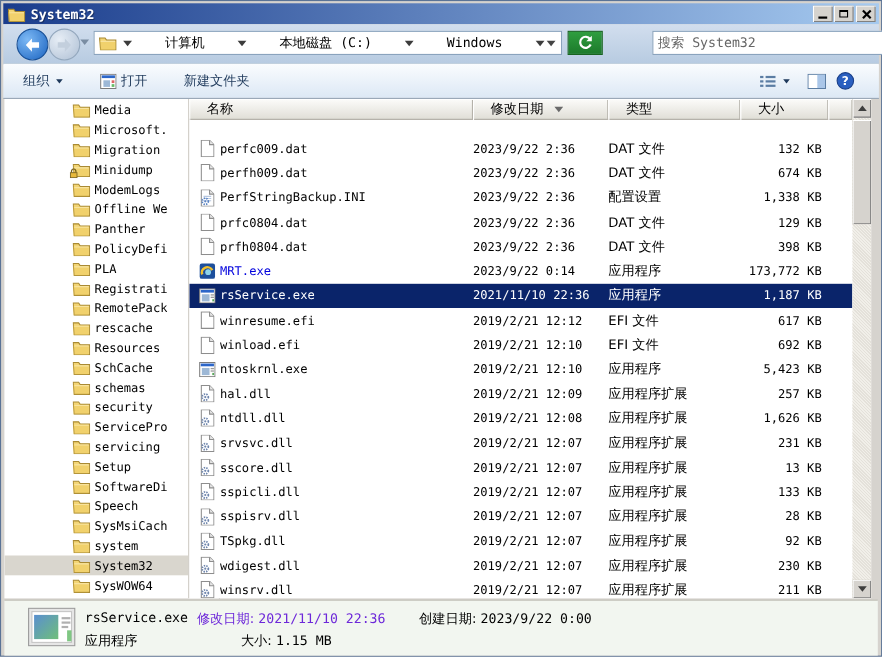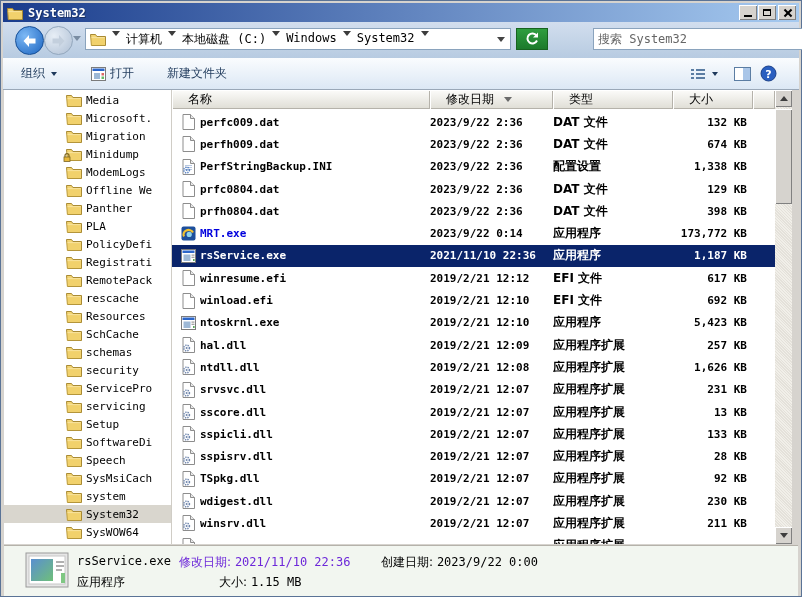--- a/index.html
+++ b/index.html
@@ -28,22 +28,22 @@
     background:linear-gradient(#d2deee,#b7cbe1);border-bottom:1px solid #8ea4bc;}
   .navback,.navfwd{position:absolute;top:4px;width:27px;height:27px;border-radius:50%;
     display:flex;align-items:center;justify-content:center;cursor:pointer;}
   .navback{left:12px;background:radial-gradient(circle at 9px 9px,#7db9f5,#1a63c0);border:1px solid #174f96;}
   .navfwd{left:41px;background:radial-gradient(circle at 9px 9px,#e7eef6,#aebfd4);border:1px solid #93a7bd;}
   .navdrop{position:absolute;left:70px;top:14px;width:0;height:0;cursor:pointer;
     border-left:4px solid transparent;border-right:4px solid transparent;border-top:5px solid #7a8da3;}
   .crumbbox{position:absolute;left:82px;top:6px;width:426px;height:22px;background:#fff;
     border:1px solid #8aa3bd;display:flex;align-items:center;box-sizing:border-box;cursor:pointer;}
   .crumbbox .icn{margin-left:4px;display:inline-flex;}
-  .crumbs{display:flex;font-size:12px;color:#000;white-space:nowrap;overflow:hidden;
-    font-family:"DejaVu Sans Mono","DejaVu Sans",sans-serif;}
+  .crumbs{display:flex;align-items:center;font-size:12px;color:#000;white-space:nowrap;overflow:hidden;
+    font-family:"DejaVu Sans Mono","DejaVu Sans",sans-serif;gap:24px;}
   .sep{width:0;height:0;border-left:4px solid transparent;border-right:4px solid transparent;
     border-top:5px solid #3c3c3c;margin:0 6px;}
   .crumb{cursor:pointer;}
   .addr-drop{position:absolute;right:5px;top:8px;width:0;height:0;cursor:pointer;
     border-left:4px solid transparent;border-right:4px solid transparent;border-top:5px solid #444;}
   .refresh{position:absolute;left:513px;top:6px;width:32px;height:22px;cursor:pointer;
     background:linear-gradient(var(--refresh-green,#2f9e3f),#1c7a2b);border:1px solid #17631f;
     display:flex;align-items:center;justify-content:center;box-sizing:border-box;}
   .search{position:absolute;left:550px;top:6px;width:264px;height:22px;background:#fff;
     border:1px solid #8aa3bd;box-sizing:border-box;display:flex;align-items:center;margin-left:40px;}
@@ -93,21 +93,21 @@
 
   
   .filelist{position:absolute;left:170px;top:89px;width:620px;height:454px;background:#fff;overflow:hidden;
     border-left:1px solid #d0cdc6;}
   .lheader{position:absolute;left:0;top:0;right:17px;height:19px;display:flex;}
   .hcell{height:19px;box-sizing:border-box;display:flex;align-items:center;font-size:12px;color:#000;
     background:linear-gradient(#fcfcfa,#dfddd5);padding-left:16px;
     box-shadow:inset 1px 1px 0 #ffffff, inset -1px -1px 0 #b5b2aa;cursor:pointer;}
   .sortarrow{width:0;height:0;border-left:4px solid transparent;border-right:4px solid transparent;
     border-top:5px solid #6a6a6a;margin-left:10px;}
-  .rows{position:absolute;left:0;top:21px;right:17px;height:433px;overflow:hidden;font-weight:bold;}
+  .rows{position:absolute;left:0;top:34px;right:17px;height:433px;overflow:hidden;}
   .frow{height:22.3px;display:flex;align-items:center;cursor:pointer;}
   .frow.sel{background:var(--selection,#0a246a);}
   .frow.sel .fname,.frow.sel .cell{color:#fff;}
   .cell{box-sizing:border-box;white-space:nowrap;overflow:hidden;color:#000;}
   .c-name{width:258px;display:flex;align-items:center;padding-left:8px;}
   .ficon{display:inline-flex;flex:none;width:16px;justify-content:center;}
   .fname{margin-left:4px;font-size:11px;font-family:"DejaVu Sans Mono","DejaVu Sans",sans-serif;}
   .fname.blue{color:var(--mrt-blue,#0000dd);}
   .c-date{width:123px;font-size:11px;font-family:"DejaVu Sans Mono","DejaVu Sans",sans-serif;}
   .c-type{width:120px;font-size:12px;}
@@ -332,32 +332,32 @@
   </div>
 
   <div class="titem">
     <span class="ticon">
             <svg width="16" height="14" viewBox="0 0 16 14">
               <path d="M0.5 2.5 h5 l1.4 2 h8.6 v9 h-14 z" fill="#f3d574" stroke="#a98a33"></path>
               <path d="M1.5 5.6 h13" stroke="#fdf0c0" fill="none"></path>
               <path d="M0.5 5 h14 v8.5 h-14 z" fill="#efca5f" opacity="0.35"></path>
             </svg>
           </span>
+    <span class="tlabel">PolicyDefi</span>
+  </div>
+
+  <div class="titem">
+    <span class="ticon">
+            <svg width="16" height="14" viewBox="0 0 16 14">
+              <path d="M0.5 2.5 h5 l1.4 2 h8.6 v9 h-14 z" fill="#f3d574" stroke="#a98a33"></path>
+              <path d="M1.5 5.6 h13" stroke="#fdf0c0" fill="none"></path>
+              <path d="M0.5 5 h14 v8.5 h-14 z" fill="#efca5f" opacity="0.35"></path>
+            </svg>
+          </span>
     <span class="tlabel">PLA</span>
-  </div>
-
-  <div class="titem">
-    <span class="ticon">
-            <svg width="16" height="14" viewBox="0 0 16 14">
-              <path d="M0.5 2.5 h5 l1.4 2 h8.6 v9 h-14 z" fill="#f3d574" stroke="#a98a33"></path>
-              <path d="M1.5 5.6 h13" stroke="#fdf0c0" fill="none"></path>
-              <path d="M0.5 5 h14 v8.5 h-14 z" fill="#efca5f" opacity="0.35"></path>
-            </svg>
-          </span>
-    <span class="tlabel">PolicyDefi</span>
   </div>
 
   <div class="titem">
     <span class="ticon">
             <svg width="16" height="14" viewBox="0 0 16 14">
               <path d="M0.5 2.5 h5 l1.4 2 h8.6 v9 h-14 z" fill="#f3d574" stroke="#a98a33"></path>
               <path d="M1.5 5.6 h13" stroke="#fdf0c0" fill="none"></path>
               <path d="M0.5 5 h14 v8.5 h-14 z" fill="#efca5f" opacity="0.35"></path>
             </svg>
           </span>

